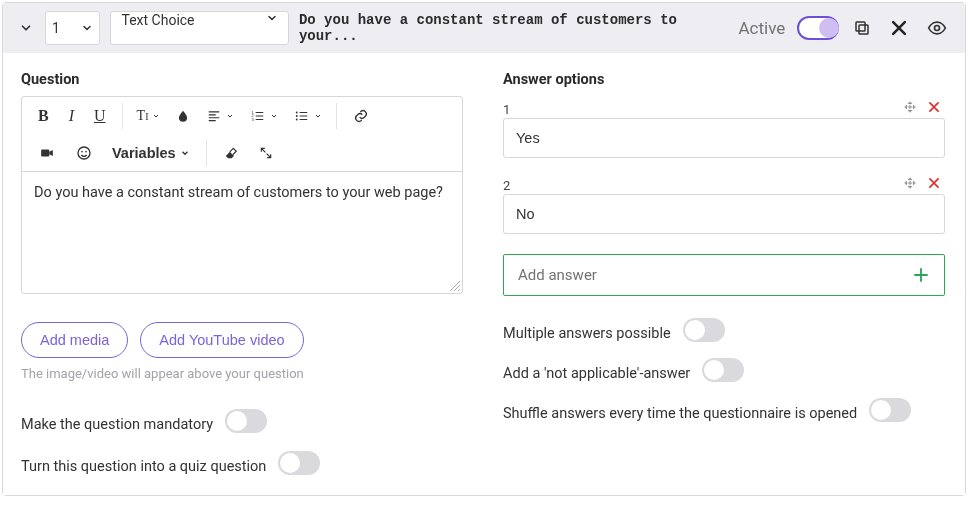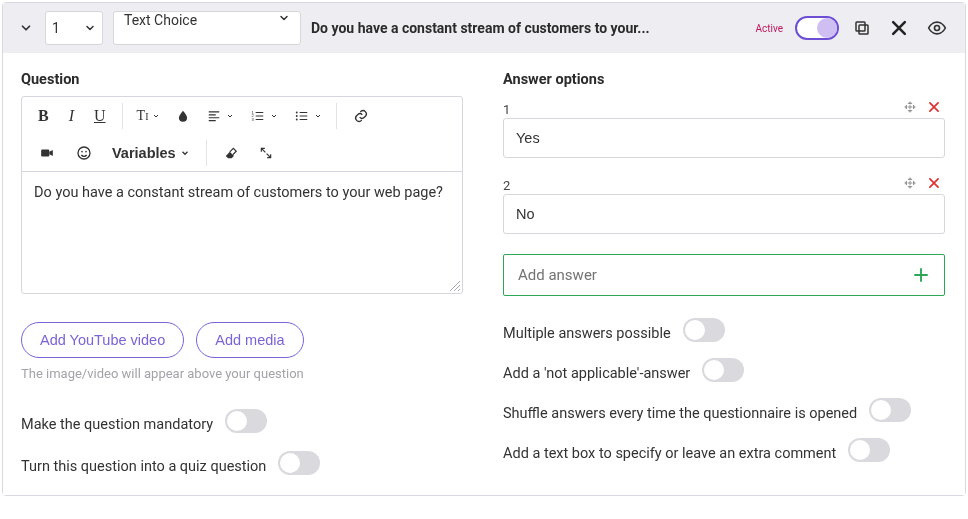--- a/index.html
+++ b/index.html
@@ -30,23 +30,23 @@
   .select-num {
     background: #fff; border: 1px solid #d6d6dc; border-radius: 3px;
     height: 34px; width: 58px; padding: 0 6px; font-size: 14px;
     display: flex; align-items: center; justify-content: space-between;
   }
   .select-type {
     background: #fff; border: 1px solid #d6d6dc; border-radius: 3px;
     height: 34px; width: 188px; padding: 0 10px; font-size: 14px;
     display: flex; align-items: flex-start; justify-content: space-between;
   }
-  .header-title { font-weight: 700; color: #2b2b2b; }
+  .header-title { font-weight: 700; color: #2b2b2b; font-family: Liberation Mono, monospace; }
   .spacer { flex: 1; }
-  .active-label { color: #be185d; font-size: 10px; margin-right: 2px; }
+  .active-label { color: #737373; font-size: 17px; margin-right: 2px; }
   .toggle {
     width: 42px; height: 24px; border-radius: 12px; position: relative;
     display: inline-block; background: #d9d9de;
   }
   .toggle .knob {
     position: absolute; top: 2px; width: 20px; height: 20px; border-radius: 50%;
     background: #fff;
   }
   .toggle.off .knob { left: 2px; }
   .toggle.purple-outline { background: #fff; border: 2px solid #6d4fd6; width: 44px; height: 24px; }
@@ -259,22 +259,22 @@
         </div>
         <div class="text-area">
           <div class="text-area-inner">Do you have a constant stream of customers to your web page?</div>
           <svg class="resize-handle" viewBox="0 0 10 10">
               <path d="M0 10L10 0M4 10l6-6M8 10l2-2" stroke="#aaa" stroke-width="1"></path>
             </svg>
         </div>
       </div>
 
       <div class="pill-row">
+        <button class="pill-btn">Add media</button>
         <button class="pill-btn">Add YouTube video</button>
-        <button class="pill-btn">Add media</button>
       </div>
       <div class="hint">The image/video will appear above your question</div>
 
       <div class="setting-row" style="margin-top:28px">
         <span>Make the question mandatory</span>
         <span class="toggle off">
             <span class="knob"></span>
           </span>
       </div>
       <div class="setting-row">
@@ -349,22 +349,16 @@
           <span class="toggle off">
               <span class="knob"></span>
             </span>
         </div>
         <div class="setting-row">
           <span>Shuffle answers every time the questionnaire is opened</span>
           <span class="toggle off">
               <span class="knob"></span>
             </span>
         </div>
-        <div class="setting-row">
-          <span>Add a text box to specify or leave an extra comment</span>
-          <span class="toggle off">
-              <span class="knob"></span>
-            </span>
-        </div>
       </div>
     </div>
   </div>
 </div>
 
 </body></html>

